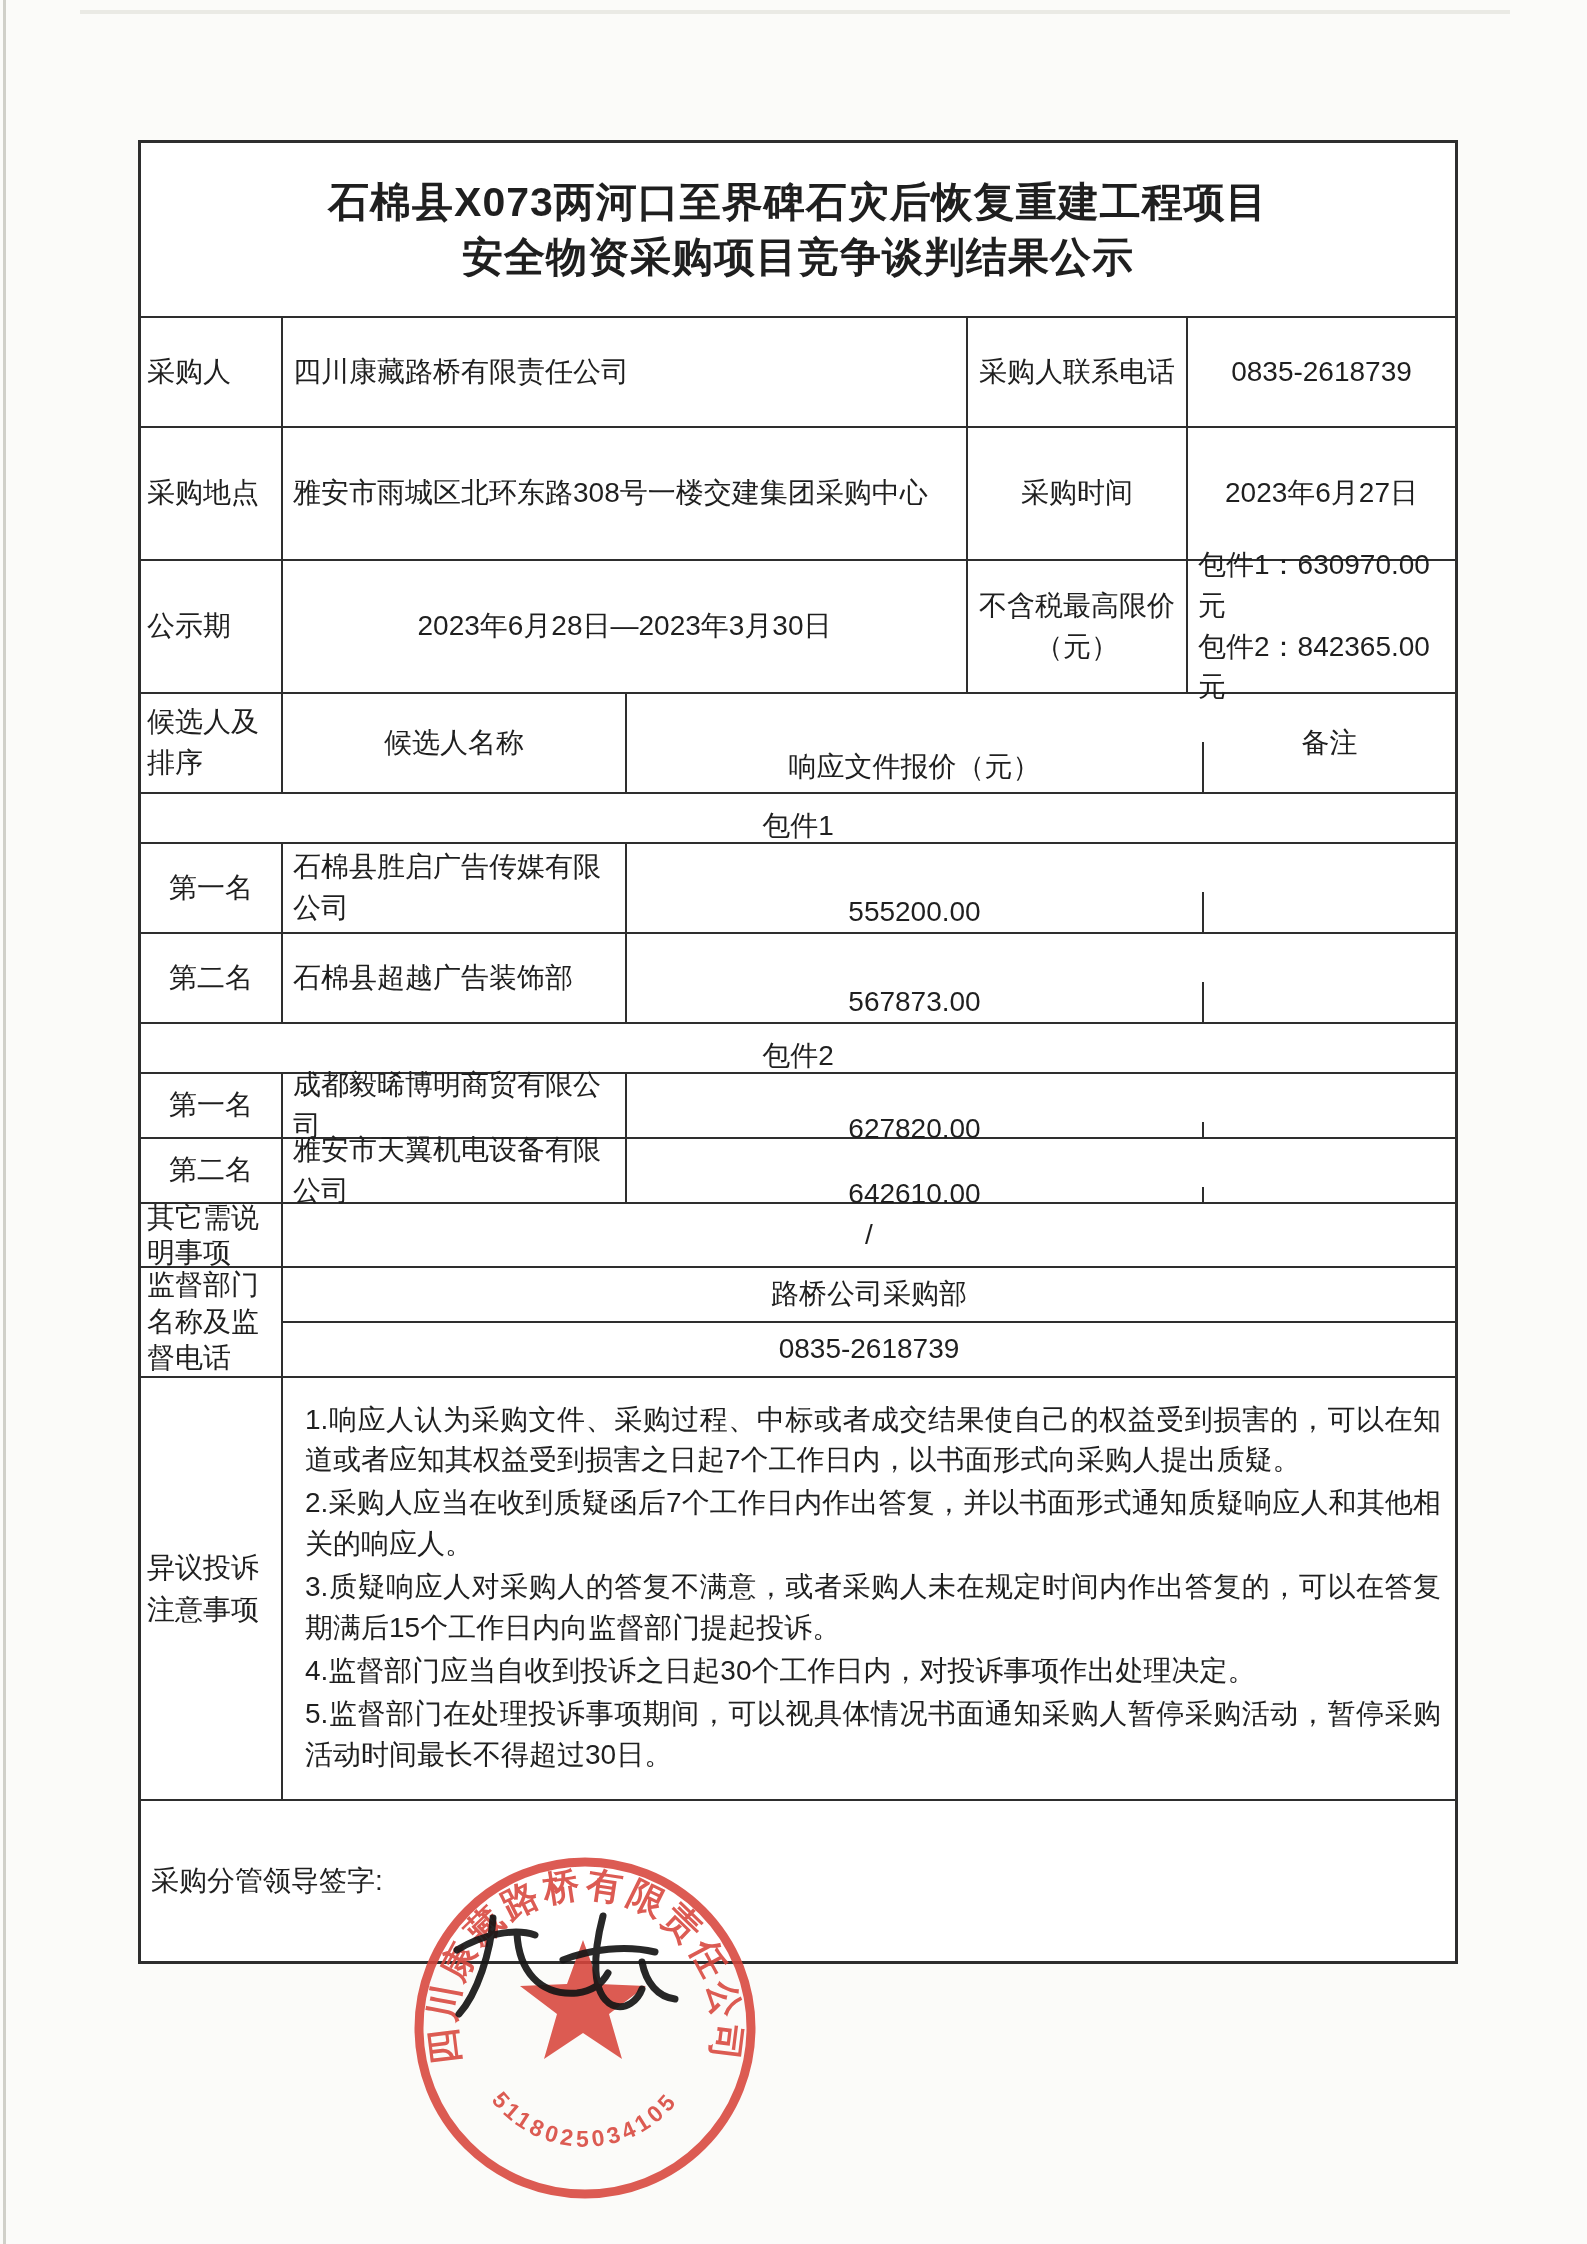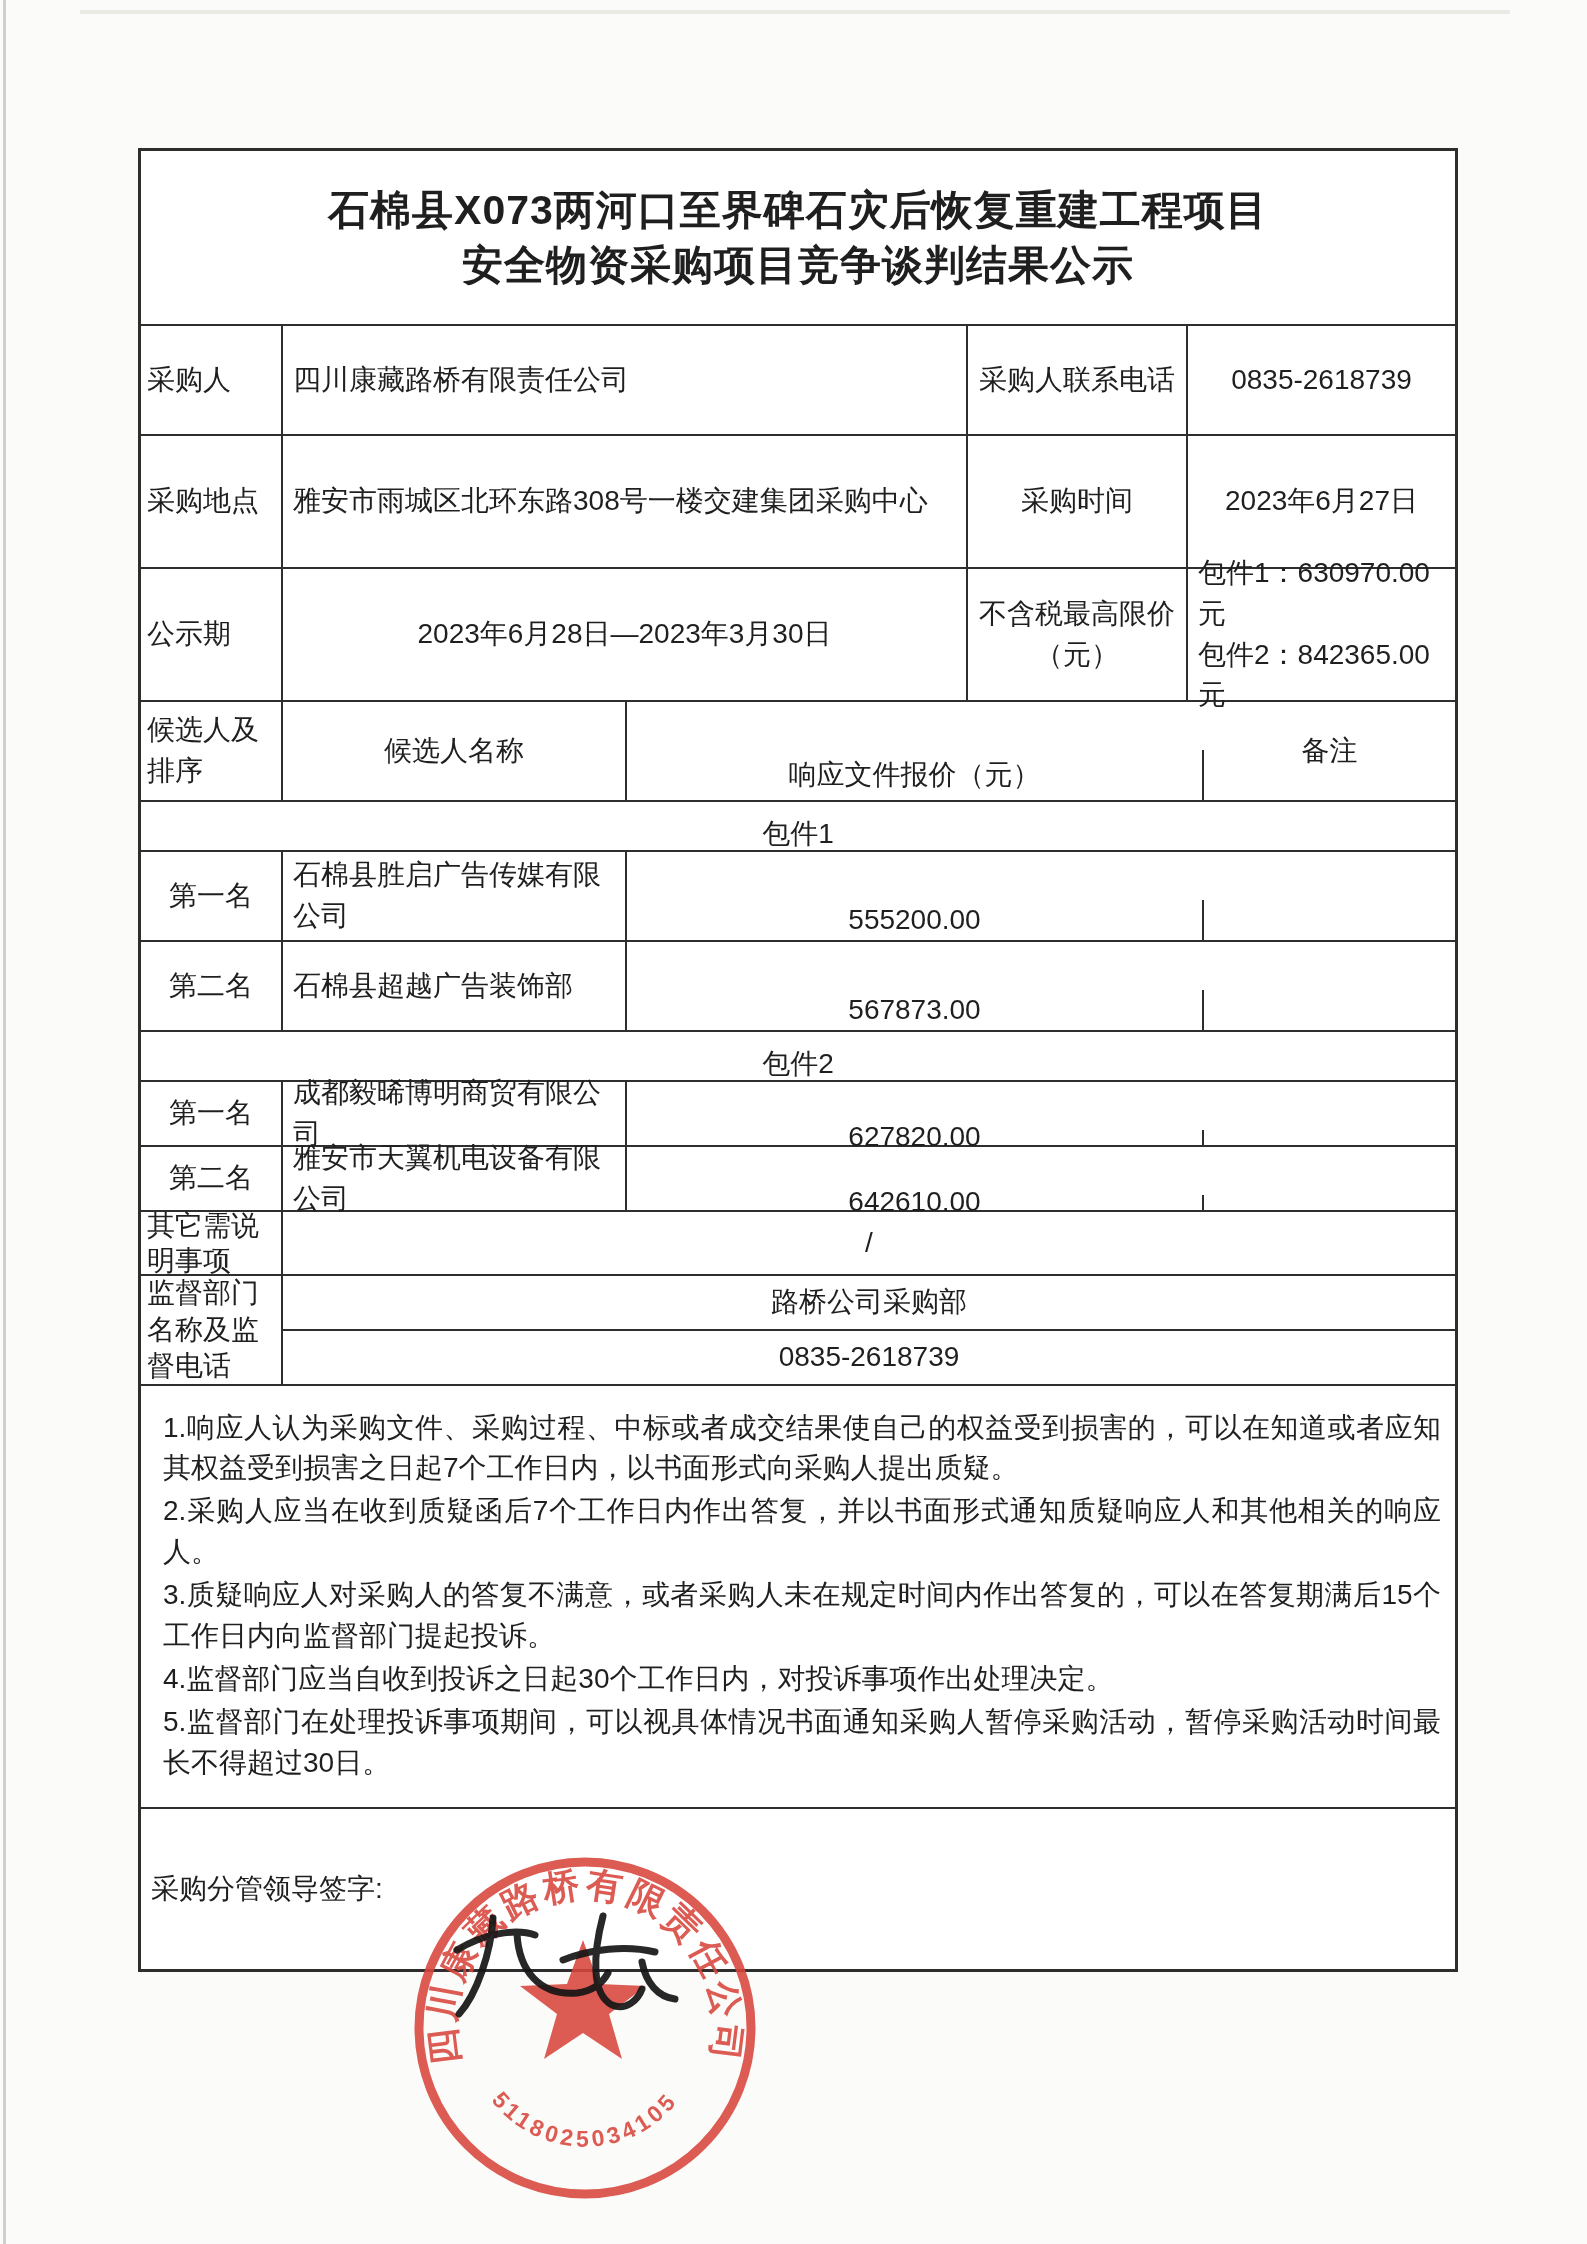--- a/index.html
+++ b/index.html
@@ -16,21 +16,21 @@
   }
   .scan-edge-left{
     position:absolute;left:3px;top:0;width:3px;height:2244px;
     background:#c6c6bd;opacity:.8;
   }
   .scan-edge-top{
     position:absolute;left:80px;top:10px;width:1430px;height:4px;
     background:#e3e3dd;opacity:.7;
   }
   .doc{
-    position:absolute;left:138px;top:148px;width:1320px;
+    position:absolute;left:138px;top:140px;width:1320px;
     border:3px solid var(--line);background:#fff;box-sizing:border-box;
   }
   .row{display:flex;border-bottom:2px solid var(--line);box-sizing:border-box;}
   .row:last-child{border-bottom:none;}
   .cell{
     border-right:2px solid var(--line);box-sizing:border-box;
     display:flex;flex-direction:column;justify-content:center;
     padding:4px 10px;line-height:1.45;
   }
   .cell:last-child{border-right:none;}
@@ -143,20 +143,21 @@
 
   <div class="row" style="height:110px">
     <div class="cell c-label center" style="line-height:1.3">监督部门名称及监督电话</div>
     <div class="grow" style="display:flex;flex-direction:column">
       <div class="cell center" style="flex:1;border-right:none;border-bottom:2px solid var(--line)">路桥公司采购部</div>
       <div class="cell center" style="flex:1;border-right:none">0835-2618739</div>
     </div>
   </div>
 
   <div class="row" style="height:423px">
+    <div class="cell c-label left" style="line-height:1.5">异议投诉注意事项</div>
     <div class="cell grow left objection-cell objection-text">
       <p>1.响应人认为采购文件、采购过程、中标或者成交结果使自己的权益受到损害的，可以在知道或者应知其权益受到损害之日起7个工作日内，以书面形式向采购人提出质疑。</p>
       <p>2.采购人应当在收到质疑函后7个工作日内作出答复，并以书面形式通知质疑响应人和其他相关的响应人。</p>
       <p>3.质疑响应人对采购人的答复不满意，或者采购人未在规定时间内作出答复的，可以在答复期满后15个工作日内向监督部门提起投诉。</p>
       <p>4.监督部门应当自收到投诉之日起30个工作日内，对投诉事项作出处理决定。</p>
       <p>5.监督部门在处理投诉事项期间，可以视具体情况书面通知采购人暂停采购活动，暂停采购活动时间最长不得超过30日。</p>
     </div>
   </div>
 
   <div class="row" style="height:160px">

